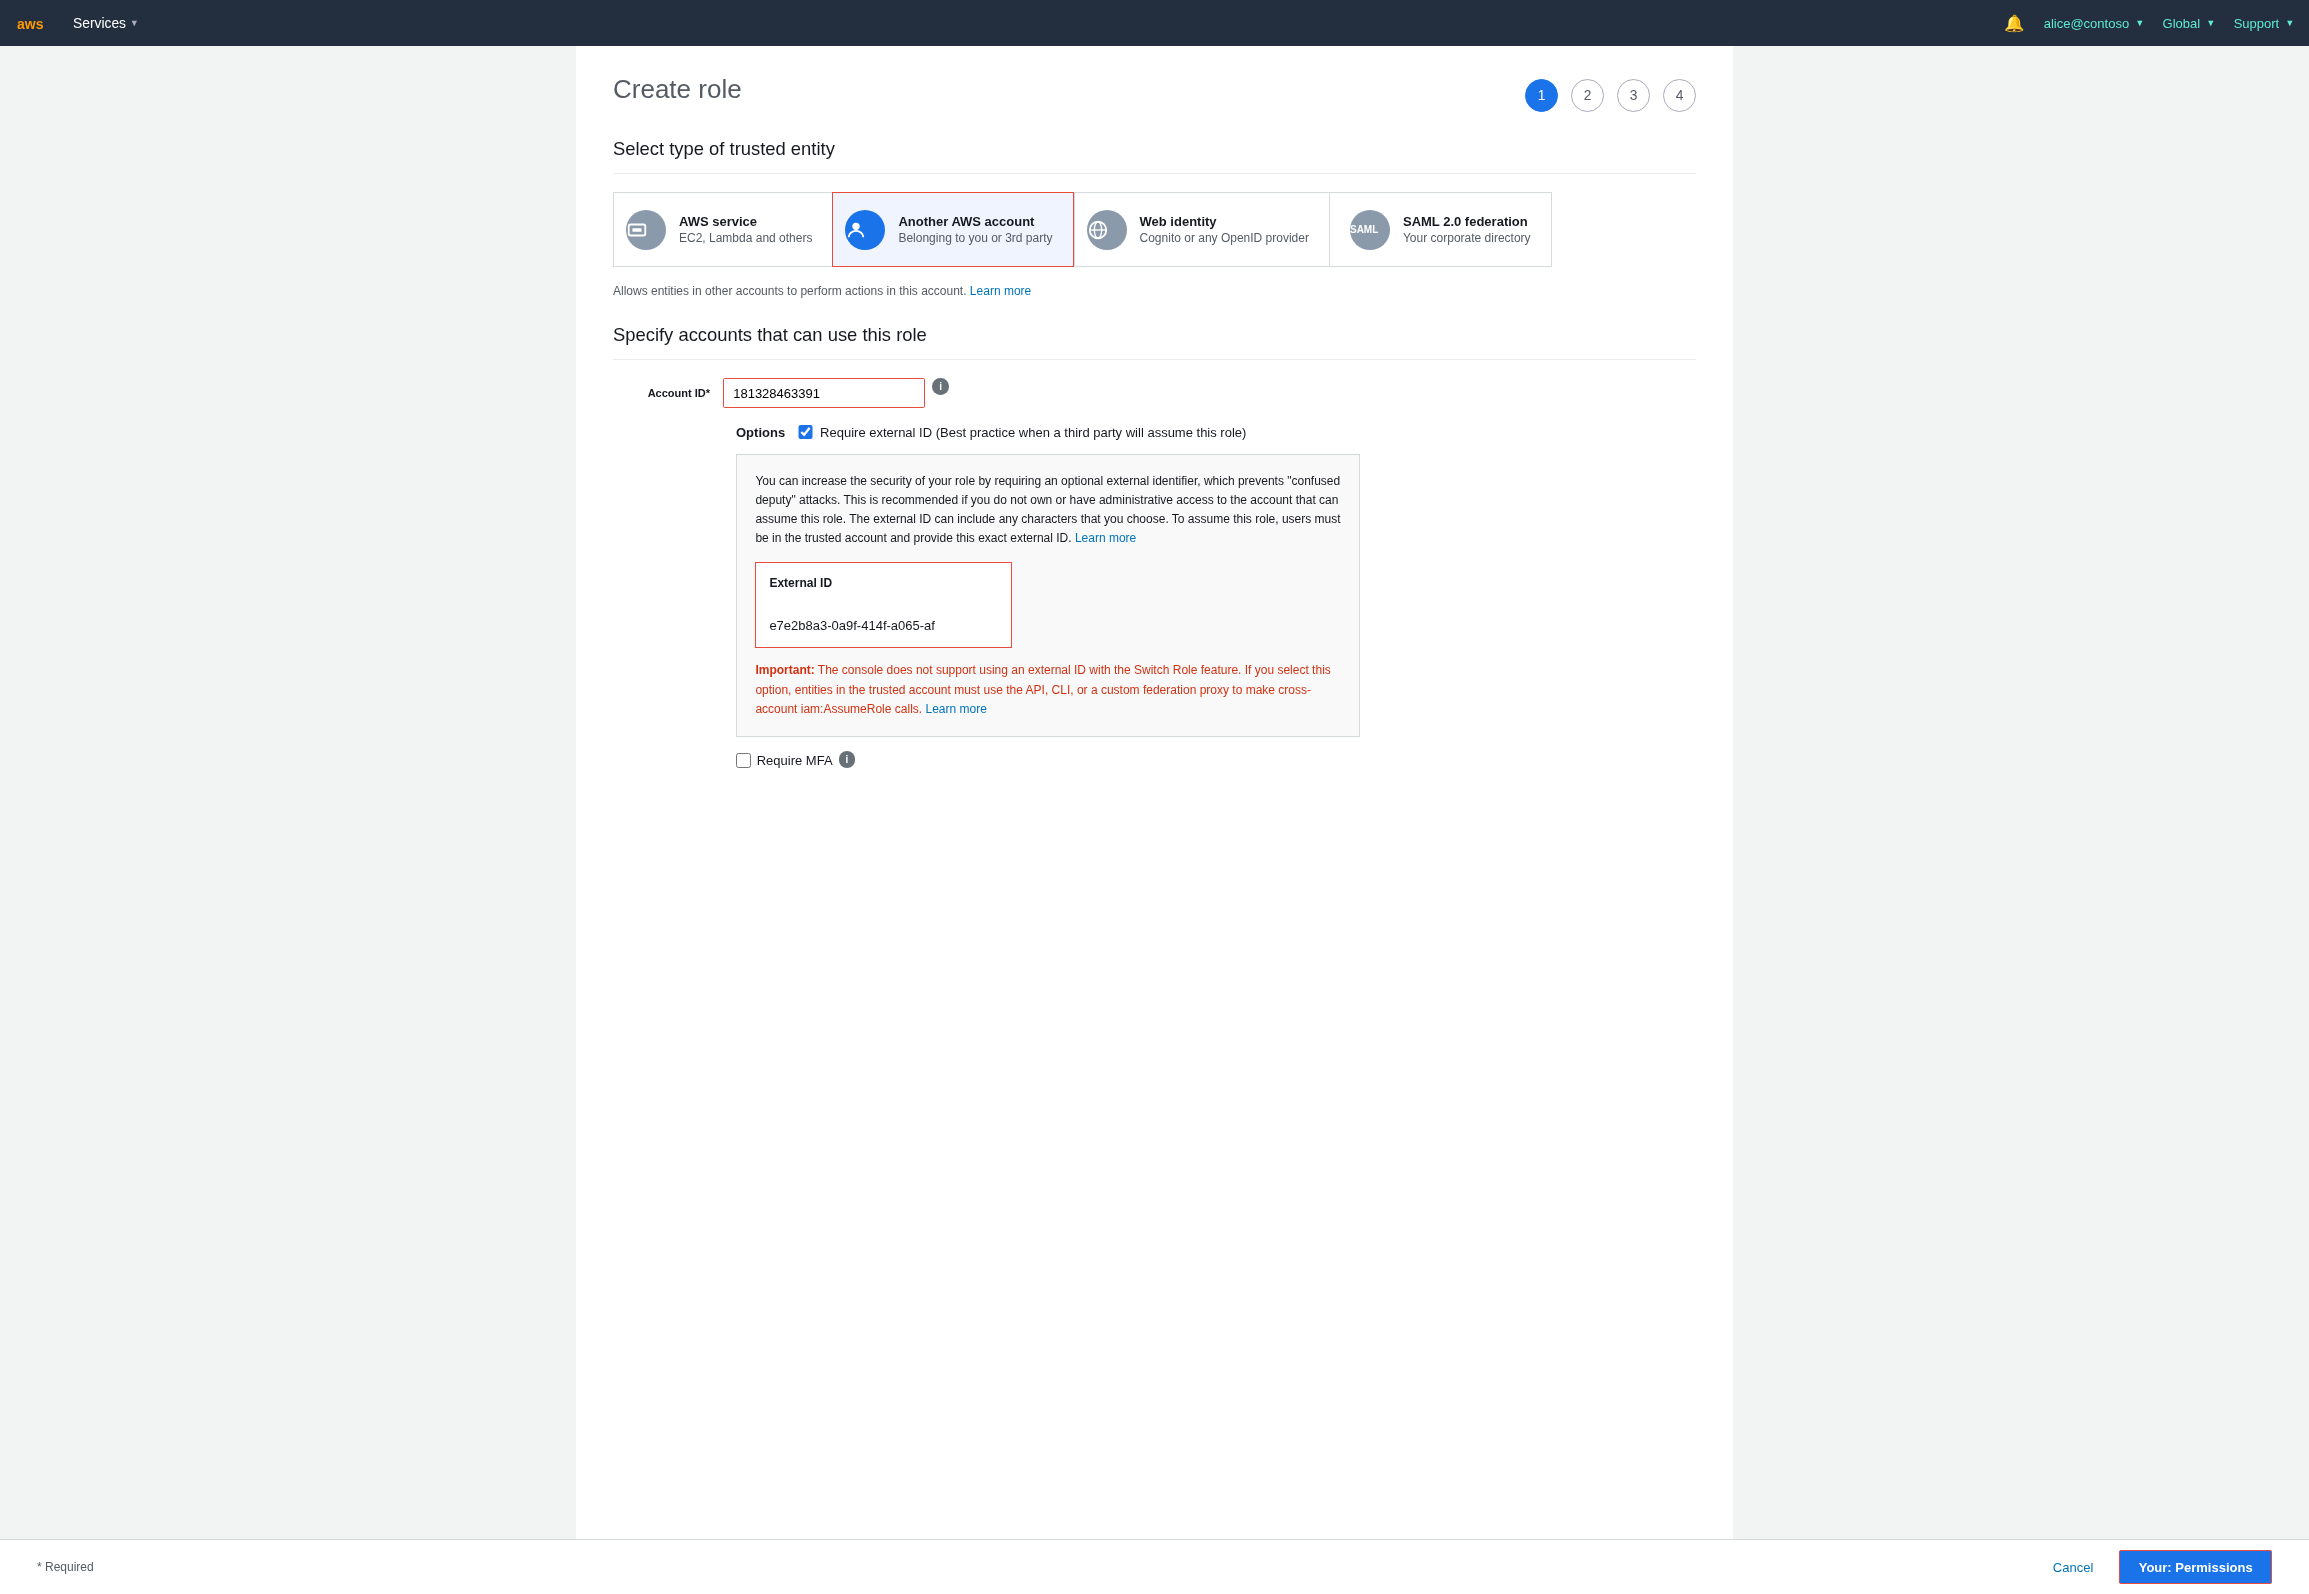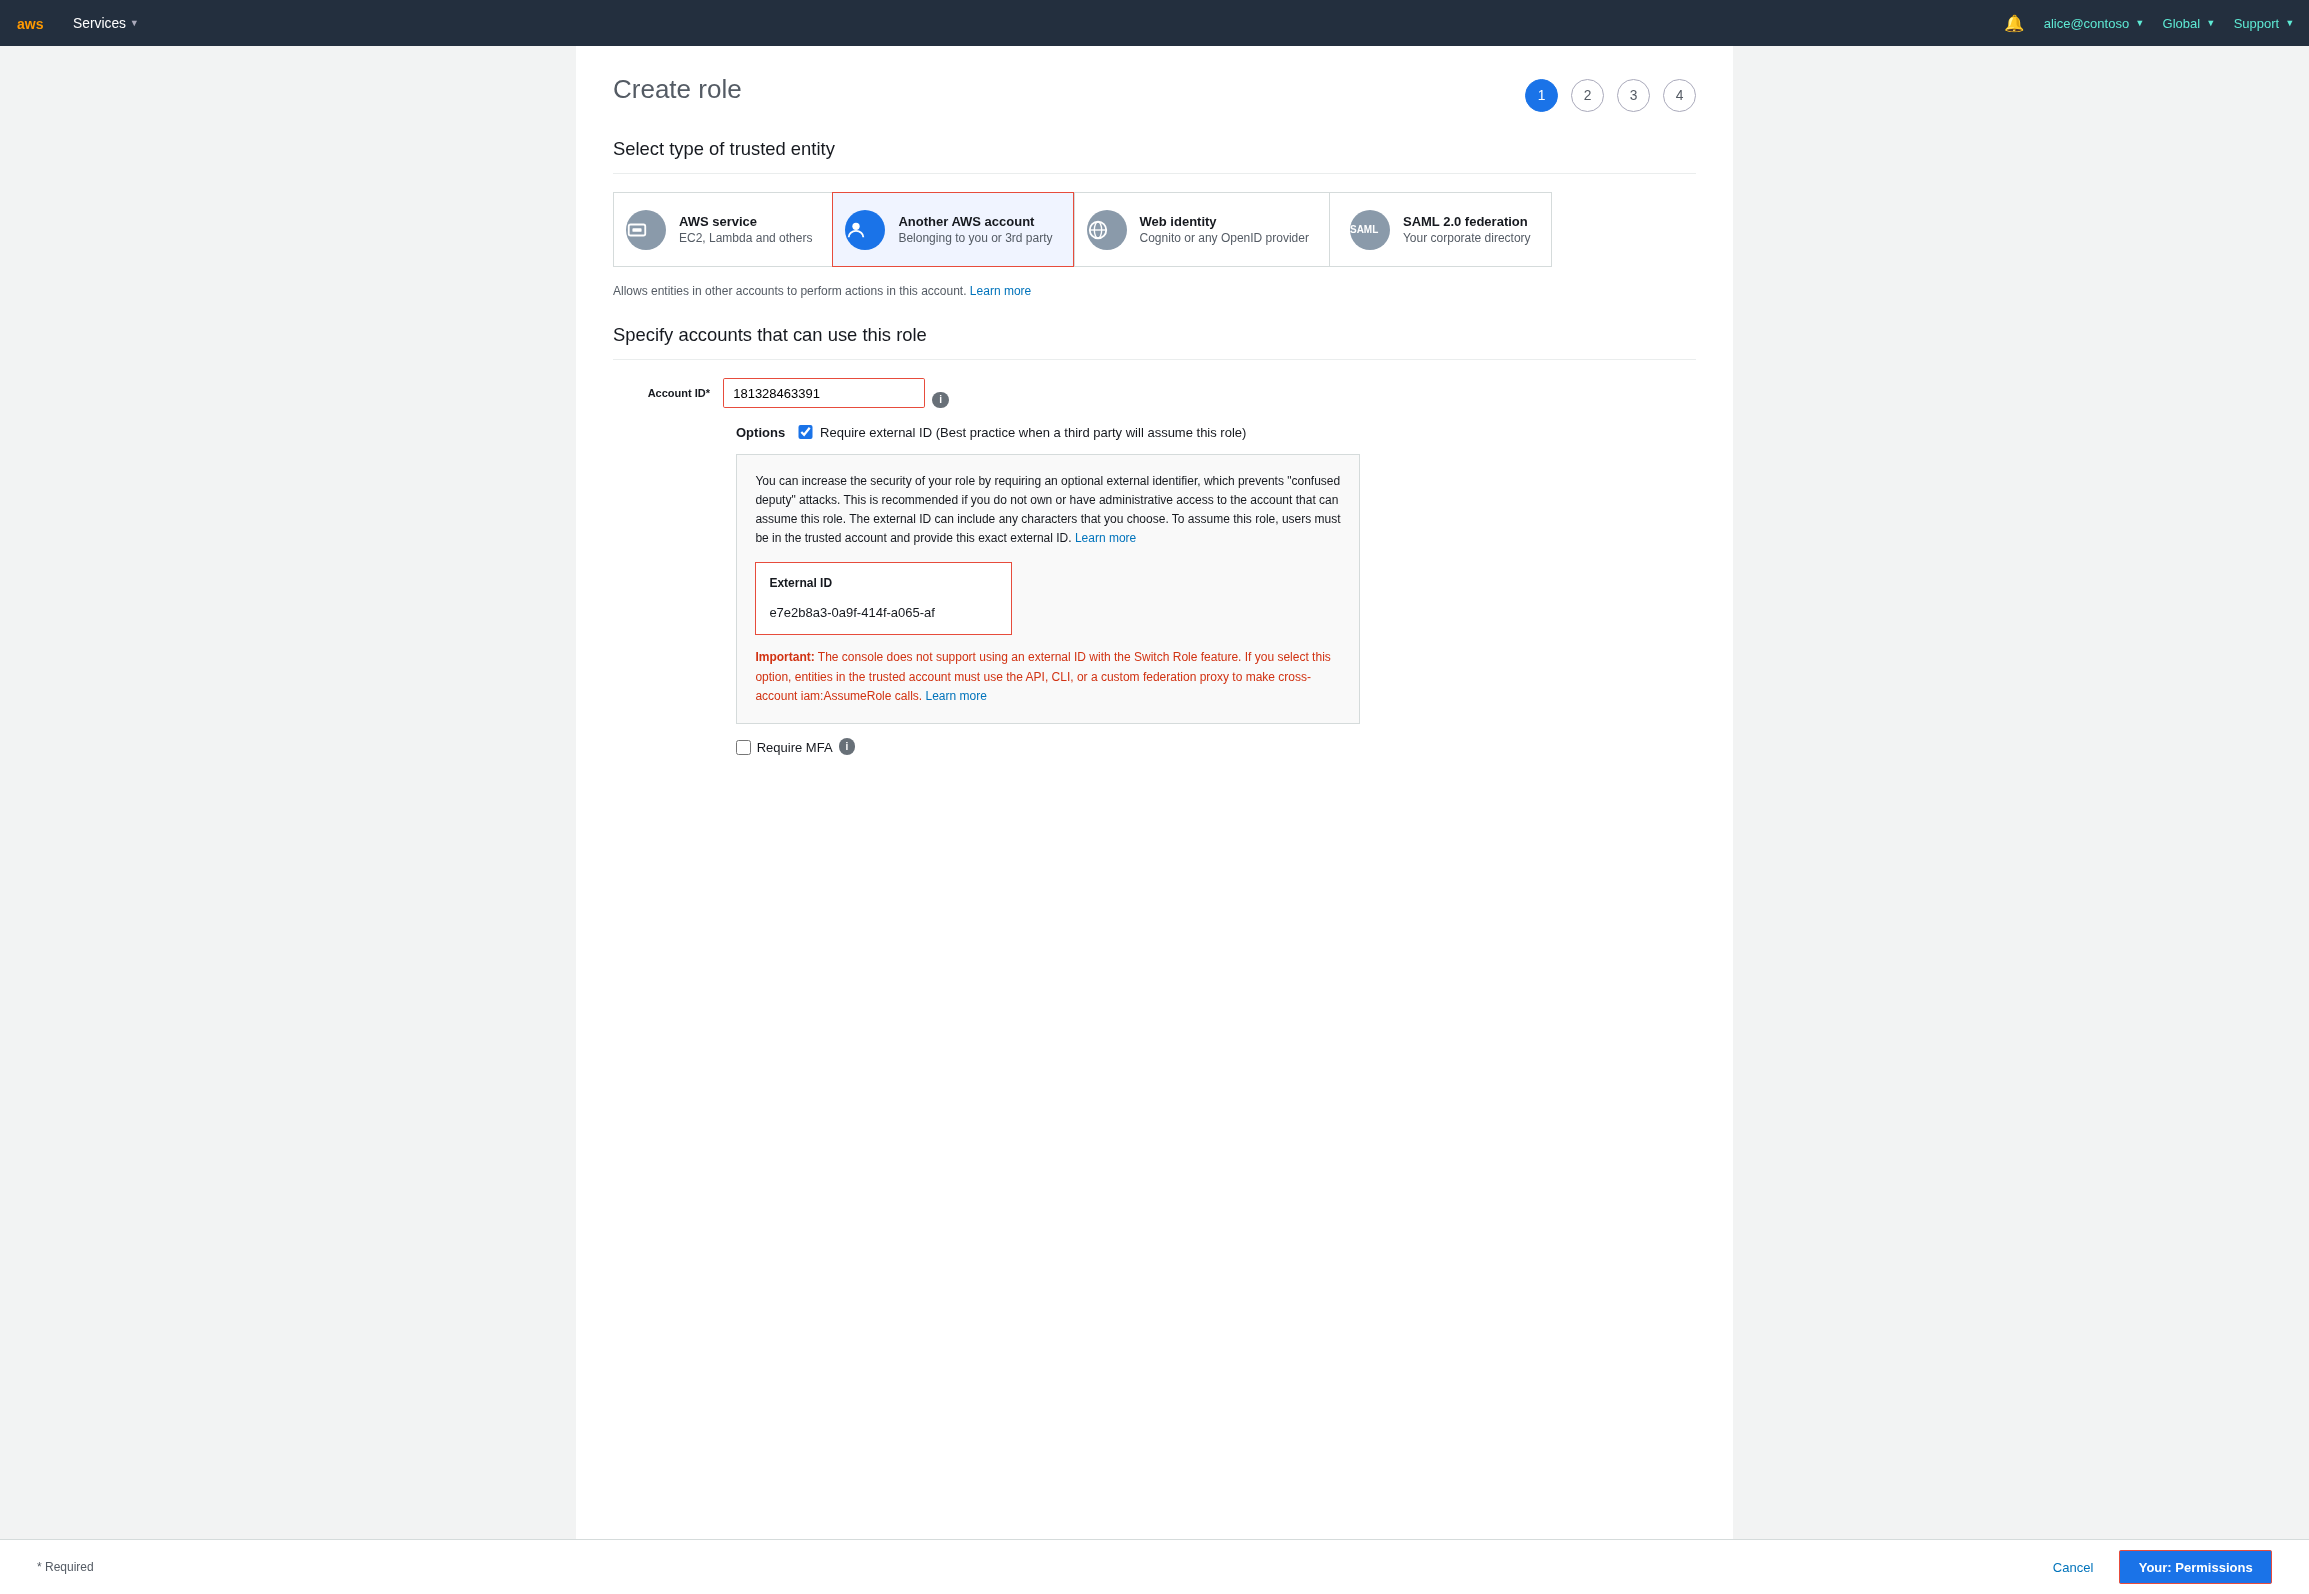--- a/index.html
+++ b/index.html
@@ -131,21 +131,21 @@
     .form-label {
       font-weight: 700;
       font-size: 11px;
       min-width: 110px;
       text-align: right;
       padding-right: 13px;
       color: #16191f;
     }
     .form-input-wrap {
       display: flex;
-      align-items: flex-end;
+      align-items: flex-start;
       gap: 7.3px;
     }
     .form-input {
       border: 1.8px solid #e74c3c;
       padding: 6.4px 9.2px;
       font-size: 13px;
       width: 202px;
       outline: none;
       border-radius: 1.8px;
     }
@@ -204,21 +204,21 @@
       border: 1.8px solid #e74c3c;
       background: #fff;
       padding: 11px 13px;
       margin-top: 13px;
       display: inline-block;
       min-width: 257px;
     }
     .external-id-label {
       font-weight: 700;
       font-size: 12px;
-      margin-bottom: 10px;
+      margin-bottom: 23px;
       color: #16191f;
     }
     .external-id-value {
       font-size: 13px;
       color: #16191f;
     }
     .important-text {
       color: #d13212;
       font-size: 12px;
       margin-top: 13px;

